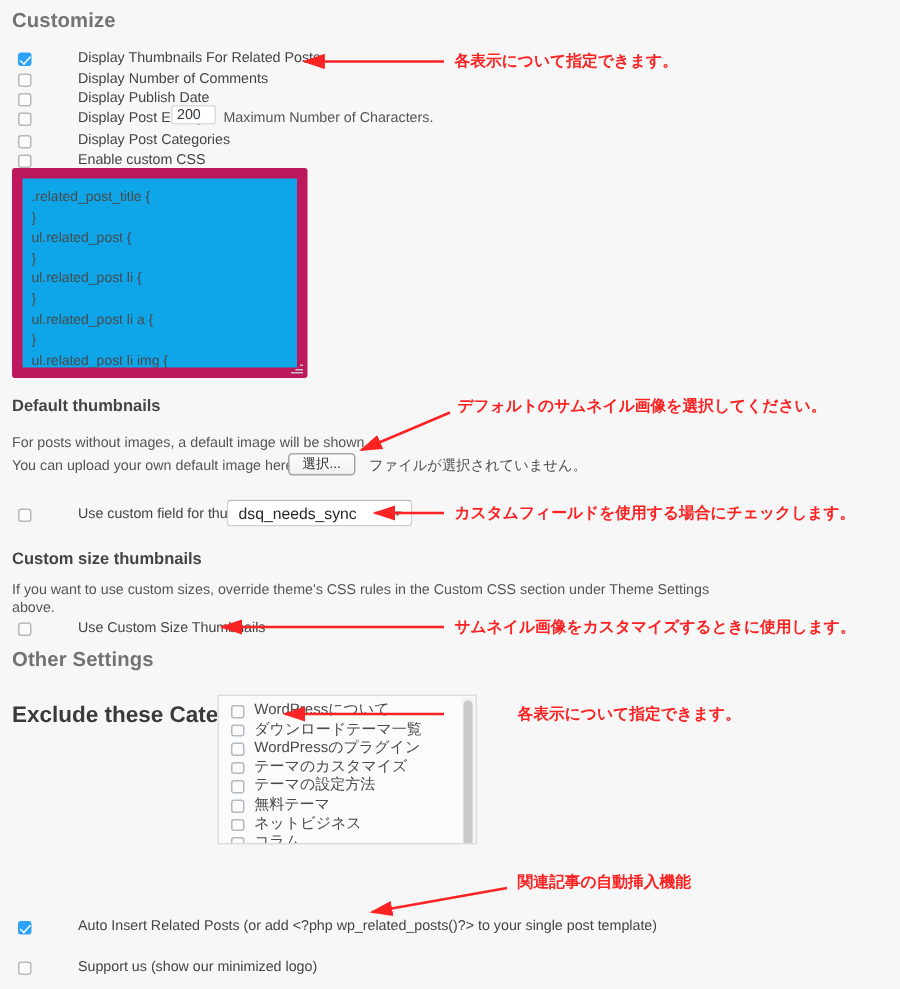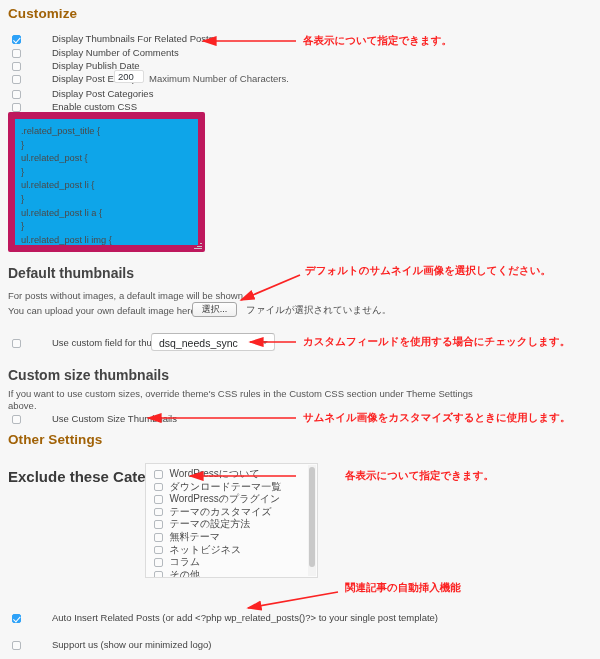--- a/index.html
+++ b/index.html
@@ -13,26 +13,26 @@
     -webkit-font-smoothing:antialiased;
   }
   .page{position:relative;width:600px;height:659px;}
 
   
   h2.sec{
     position:absolute;
     margin:0;
     font-size:13.5px;
     font-weight:bold;
-    color:#a16207;
+    color:#737373;
     letter-spacing:.1px;
   }
   .subhead{
     position:absolute;
-    font-size:14px;
+    font-size:11px;
     font-weight:bold;
     color:#444;
   }
   .para{
     position:absolute;
     font-size:9.5px;
     color:#555;
     line-height:12px;
   }
 
@@ -182,21 +182,21 @@
     left:4px;top:6px;
     border-left:3px solid transparent;
     border-right:3px solid transparent;
     border-top:3px solid #6b6b6b;
   }
 
   
   .catbox{
     position:absolute;
     left:145px;top:463px;
-    width:173px;height:115px;
+    width:173px;height:100px;
     box-sizing:border-box;
     border:1px solid #dcdcdc;
     background:#fbfbfb;
     overflow:hidden;
   }
   .catlist{
     position:absolute;
     left:0;top:0;right:0;
     padding:4px 0 0 0;
   }

